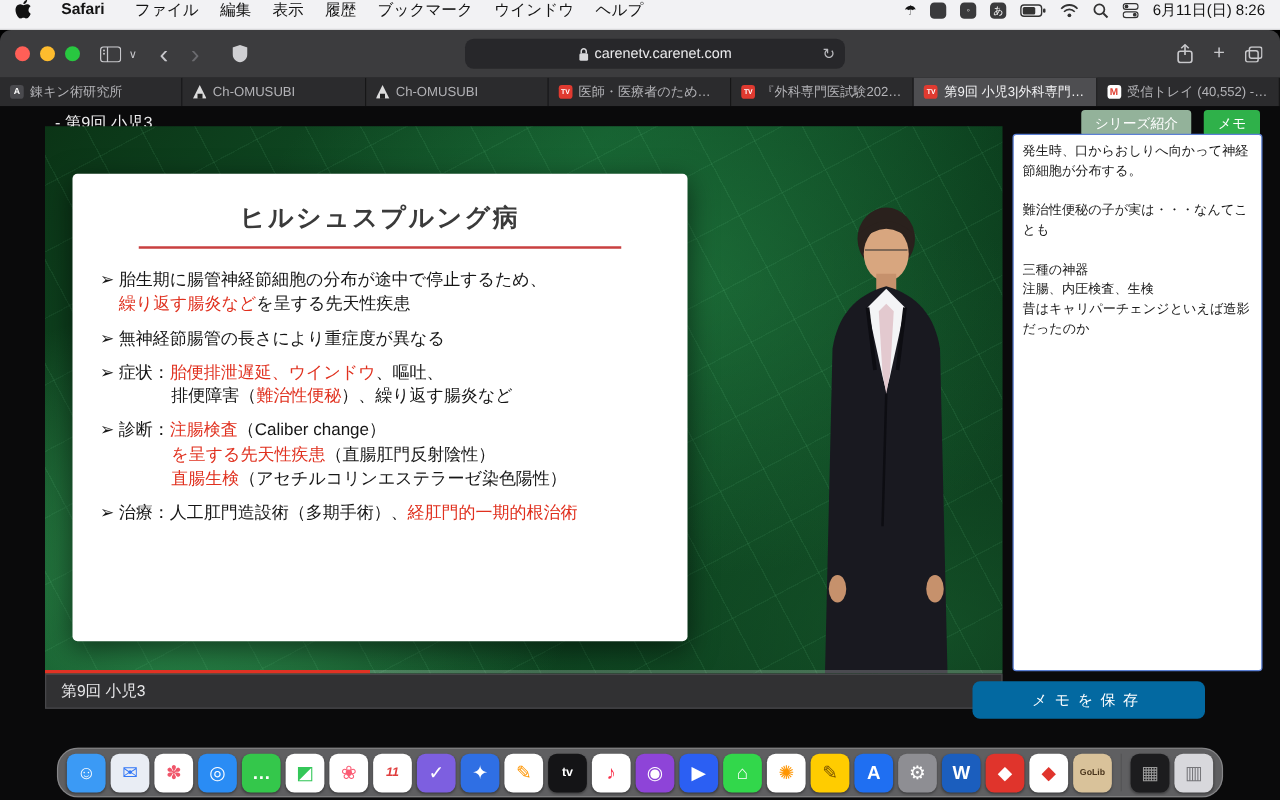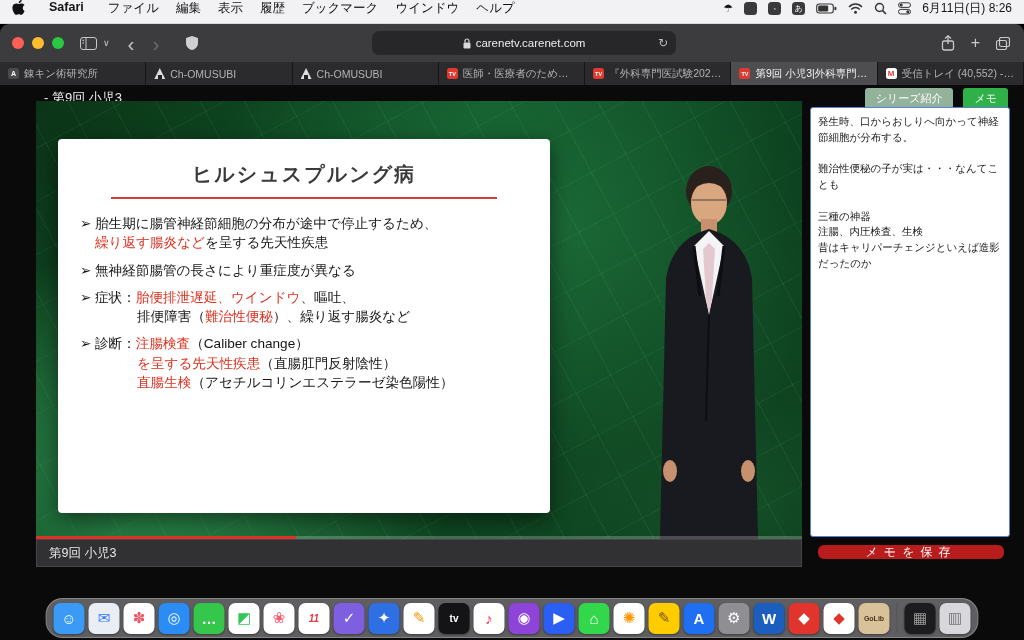--- a/index.html
+++ b/index.html
@@ -93,22 +93,22 @@
   .caption-bar { position:absolute; left:36px; top:454px; width:766px; height:28px;
     background:#313133; border:1px solid #47474a; color:#e8e8ea; font-size:12.5px;
     display:flex; align-items:center; padding-left:12px; }
 
   
   .notes-wrap { position:absolute; left:810px; top:22px; width:200px; height:430px;
     background:#fff; border:1.5px solid #5b7fd4; border-radius:3px; padding:6px 5px 6px 7px; }
   .notes { width:100%; height:100%; border:none; outline:none; resize:none;
     font-size:10.5px; line-height:1.5; color:#1a1a1a; background:transparent;
     font-family:"Liberation Sans","DejaVu Sans",sans-serif; }
-  .save-btn { position:absolute; left:818px; top:460px; width:186px; height:14px;
-    background:#b91c1c; border:none; border-radius:6px; color:#fff; font-size:12px;
+  .save-btn { position:absolute; left:778px; top:460px; width:186px; height:30px;
+    background:#0369a1; border:none; border-radius:6px; color:#fff; font-size:12px;
     letter-spacing:6px; display:flex; align-items:center; justify-content:center; cursor:pointer; }
 
   
   .dock { position:absolute; bottom:2px; left:50%; transform:translateX(-50%);
     height:40px; background:rgba(235,235,240,0.38); border:1px solid rgba(255,255,255,0.25);
     border-radius:17px; display:flex; align-items:center; gap:4px; padding:4px 7px; z-index:60; }
   .dock-item { width:31px; height:31px; border-radius:7px; flex:none;
     display:flex; align-items:center; justify-content:center;
     font-size:15px; font-weight:bold; box-shadow:0 1px 2px rgba(0,0,0,0.35); cursor:pointer; }
   .dock-sep { width:1px; height:30px; background:rgba(70,70,75,0.45); margin:0 3px; flex:none; }
@@ -294,20 +294,23 @@
             <span class="bline"><span class="mk">➢</span><span>症状：</span><span class="red">胎便排泄遅延、ウインドウ</span><span>、嘔吐、</span></span>
             <span class="bline ind-lbl"><span>排便障害（</span><span class="red">難治性便秘</span><span>）、繰り返す腸炎など</span></span>
           </div>
 
           <div class="bullet">
             <span class="bline"><span class="mk">➢</span><span>診断：</span><span class="red">注腸検査</span><span>（Caliber change）</span></span>
             <span class="bline ind-lbl"><span class="red">を呈する先天性疾患</span><span>（直腸肛門反射陰性）</span></span>
             <span class="bline ind-lbl"><span class="red">直腸生検</span><span>（アセチルコリンエステラーゼ染色陽性）</span></span>
           </div>
 
+          <div class="bullet">
+            <span class="bline"><span class="mk">➢</span><span>治療：人工肛門造設術（多期手術）、</span><span class="red">経肛門的一期的根治術</span></span>
+          </div>
 
 
         </div>
       </div>
 
       <div class="presenter">
         <svg width="150" height="378" viewBox="0 0 150 378">
           <ellipse cx="75" cy="30" rx="23" ry="25" fill="#2a211d"></ellipse>
           <ellipse cx="75" cy="42" rx="18" ry="22" fill="#d8a67f"></ellipse>
           <path d="M53 34 Q75 10 97 34 L97 26 Q75 6 53 26 Z" fill="#2a211d"></path>

